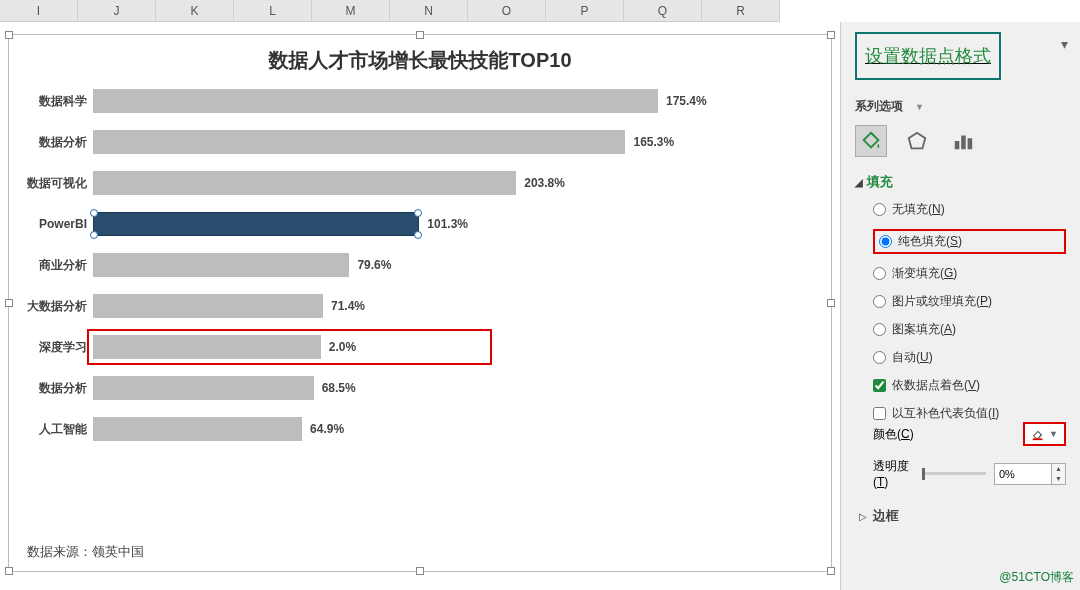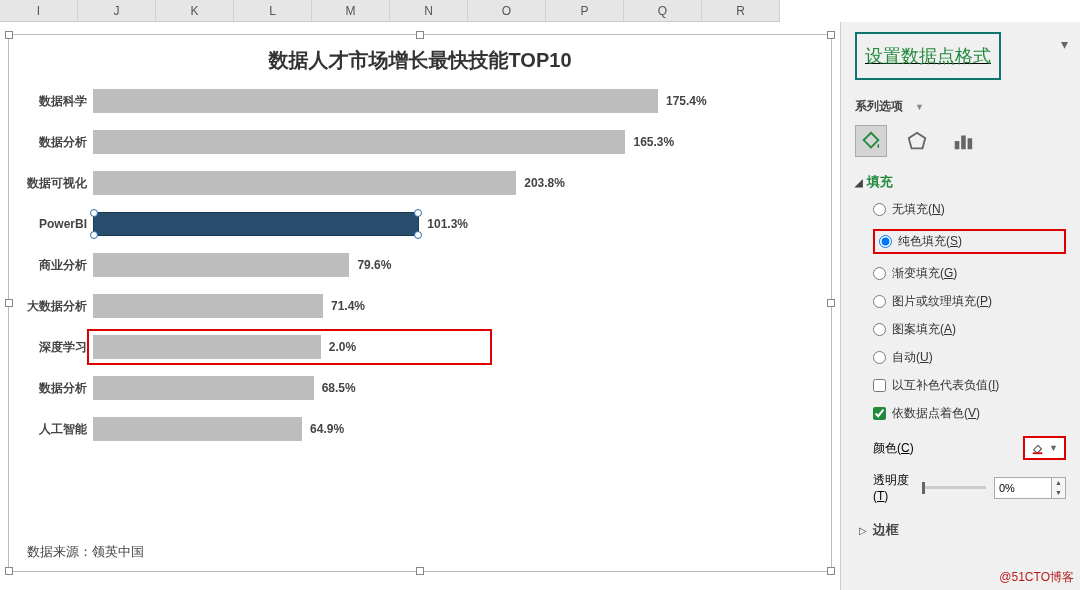--- a/index.html
+++ b/index.html
@@ -36,32 +36,32 @@
     .icon-btn.active { background: #d4d4d4; border: 1px solid #aaa; }
     
     .section-head { margin-top: 16px; font-size: 13px; color: #218a3c; font-weight: bold; display: flex; align-items: center; gap: 4px; }
     .section-head .tri2 { font-size: 10px; color: #444; }
     .fill-opts { margin-top: 10px; padding-left: 18px; display: flex; flex-direction: column; gap: 11px; }
     .radio-row { display: flex; align-items: center; gap: 6px; font-size: 12px; color: #333; }
     .radio-row input[type=radio], .radio-row input[type=checkbox] { width: 13px; height: 13px; }
     .radio-highlight { border: 2px solid #d00; padding: 2px 4px; display: inline-flex; }
     .chk-green { accent-color: #218a3c; }
     
-    .color-row { display: flex; align-items: center; justify-content: space-between; margin-top: 14px; padding-left: 18px; font-size: 12px; text-align: right; }
+    .color-row { display: flex; align-items: center; justify-content: space-between; padding-left: 18px; font-size: 12px; text-align: right; }
     .color-btn { border: 2px solid #d00; background: #fff; padding: 3px 6px; display: flex; align-items: center; gap: 4px; }
     .paint-ico { width: 14px; height: 14px; position: relative; }
     .trans-row { display: flex; align-items: center; gap: 8px; margin-top: 12px; padding-left: 18px; font-size: 12px; }
     .slider-track { width: 80px; height: 3px; background: #ccc; position: relative; }
     .slider-thumb { width: 3px; height: 12px; background: #666; position: absolute; left: 0; top: -4px; }
     .trans-input { width: 58px; height: 22px; font-size: 11px; padding: 1px 4px; border: 1px solid #aaa; background: #fff; }
     .spin { width: 14px; height: 22px; border: 1px solid #aaa; border-left: none; display: flex; flex-direction: column; background: #f5f5f5; }
     .spin div { flex:1; font-size:7px; text-align:center; line-height:10px; color:#555; cursor:pointer; }
     
     .border-sec { margin-top: 18px; font-size: 13px; color: #444; display: flex; align-items: center; gap: 6px; padding-left: 4px; }
-    .watermark { position: absolute; right: 6px; bottom: 4px; font-size: 12px; color: #b91c1c; }
+    .watermark { position: absolute; right: 6px; bottom: 4px; font-size: 12px; color: #15803d; }
     .underline-key { text-decoration: underline; }
   </style>
 </head>
 <body>
 
 <div class="col-headers">
     <div class="col-header">I</div>
     <div class="col-header">J</div>
     <div class="col-header">K</div>
     <div class="col-header">L</div>
@@ -236,26 +236,26 @@
         </label>
         <label class="radio-row">
           <input type="radio" name="fill" style=""> 
           <span>图案填充(<span class="underline-key">A</span>)</span>
         </label>
         <label class="radio-row">
           <input type="radio" name="fill" style=""> 
           <span>自动(<span class="underline-key">U</span>)</span>
         </label>
         <label class="radio-row">
+          <input type="checkbox" class="chk-green" checked="" style=""> 
+          <span>依数据点着色(<span class="underline-key">V</span>)</span>
+        </label>
+        <label class="radio-row">
           <input type="checkbox" style=""> 
           <span>以互补色代表负值(<span class="underline-key">I</span>)</span>
-        </label>
-        <label class="radio-row">
-          <input type="checkbox" class="chk-green" checked="" style=""> 
-          <span>依数据点着色(<span class="underline-key">V</span>)</span>
         </label>
       </div>
 
     <div class="color-row">
       <span><span id="colorlbl">颜色(<span class="underline-key">C</span>)</span></span>
       <span class="color-btn">
         <svg class="paint-ico" viewBox="0 0 16 16">
             <path d="M3 10 L8 5 L12 9 L7 14 Z" fill="none" stroke="#444" stroke-width="1.2"></path>
             <rect x="2" y="13" width="11" height="2" fill="#d00"></rect>
           </svg>

